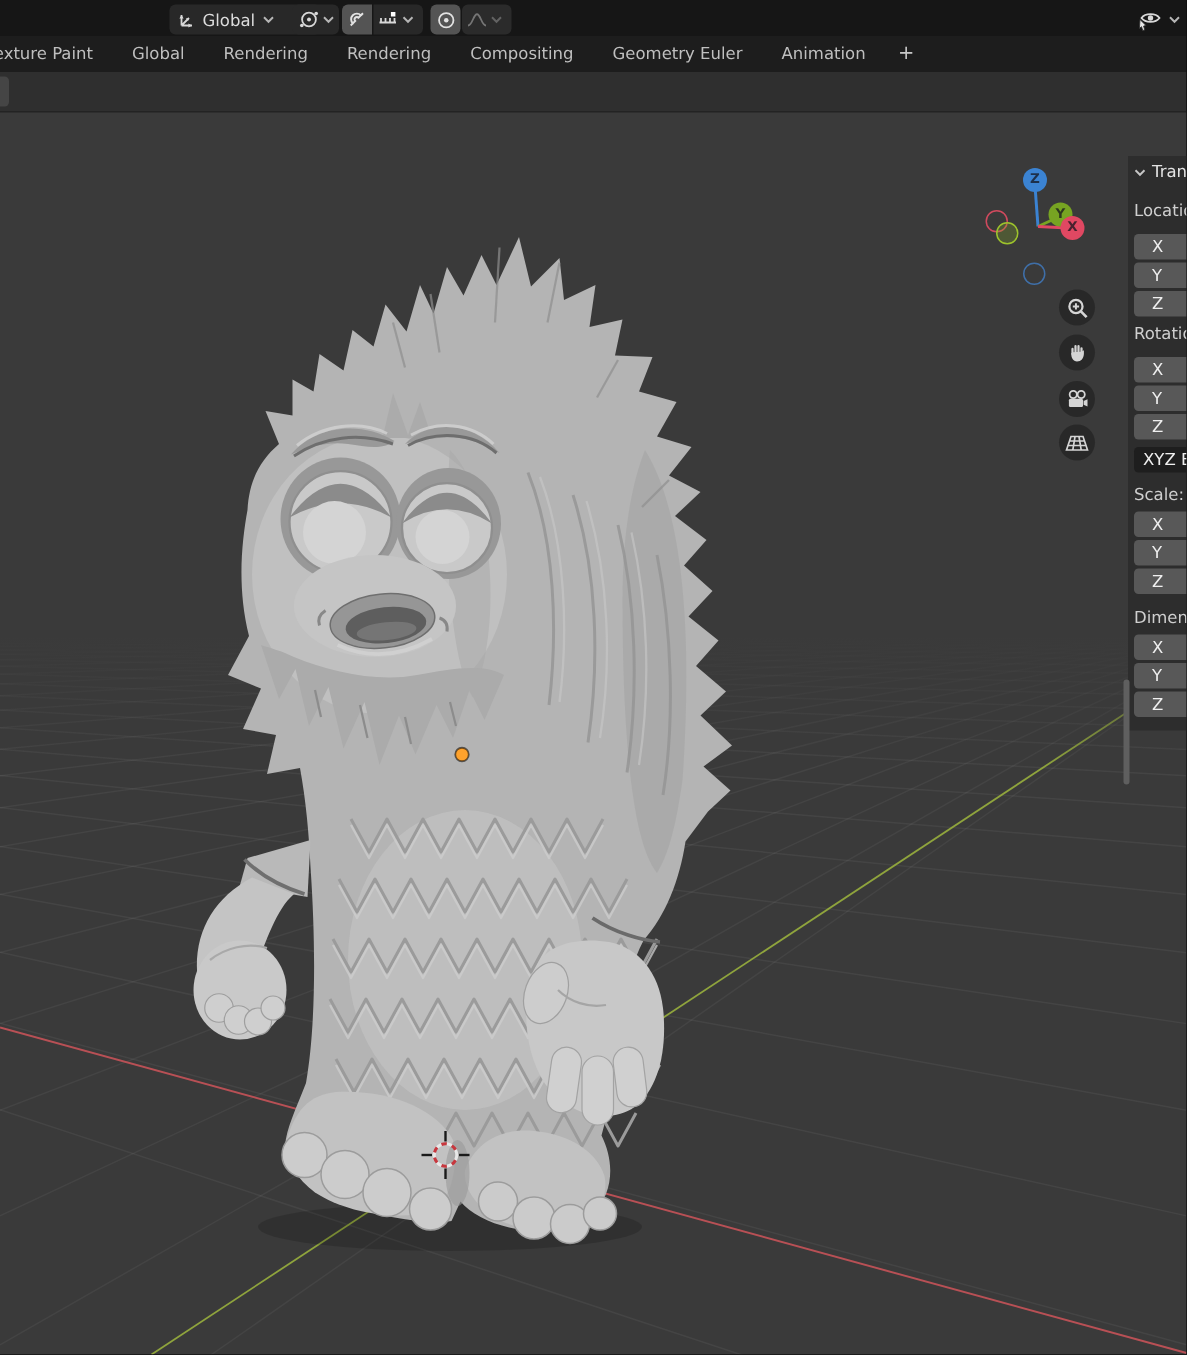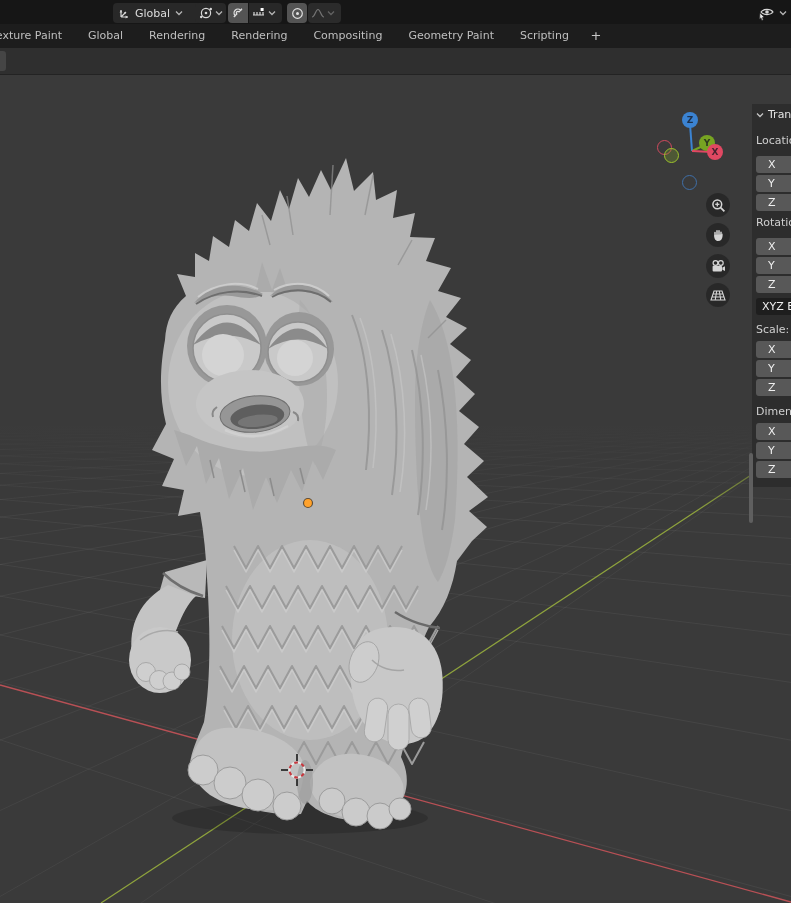--- a/index.html
+++ b/index.html
@@ -48,22 +48,22 @@
 
 <div class="abs top-strip"></div>
 
 <div class="abs tab-bar">
   <div class="tab-row">
     <div class="ws-tab">Texture Paint</div>
     <div class="ws-tab">Global</div>
     <div class="ws-tab">Rendering</div>
     <div class="ws-tab">Rendering</div>
     <div class="ws-tab">Compositing</div>
-    <div class="ws-tab">Geometry Paint</div>
-    <div class="ws-tab">Scripting</div>
+    <div class="ws-tab">Geometry Euler</div>
+    <div class="ws-tab">Animation</div>
     <div class="ws-add">+</div>
   </div>
 </div>
 
 <div class="abs tool-header"></div>
 <div class="abs partial-widget"></div>
 
 <div class="abs wg" style="left:113px;width:101px;">
   <span style="margin-left:5px;">
     <svg class="icon-svg" width="13" height="13" viewBox="0 0 13 13">

